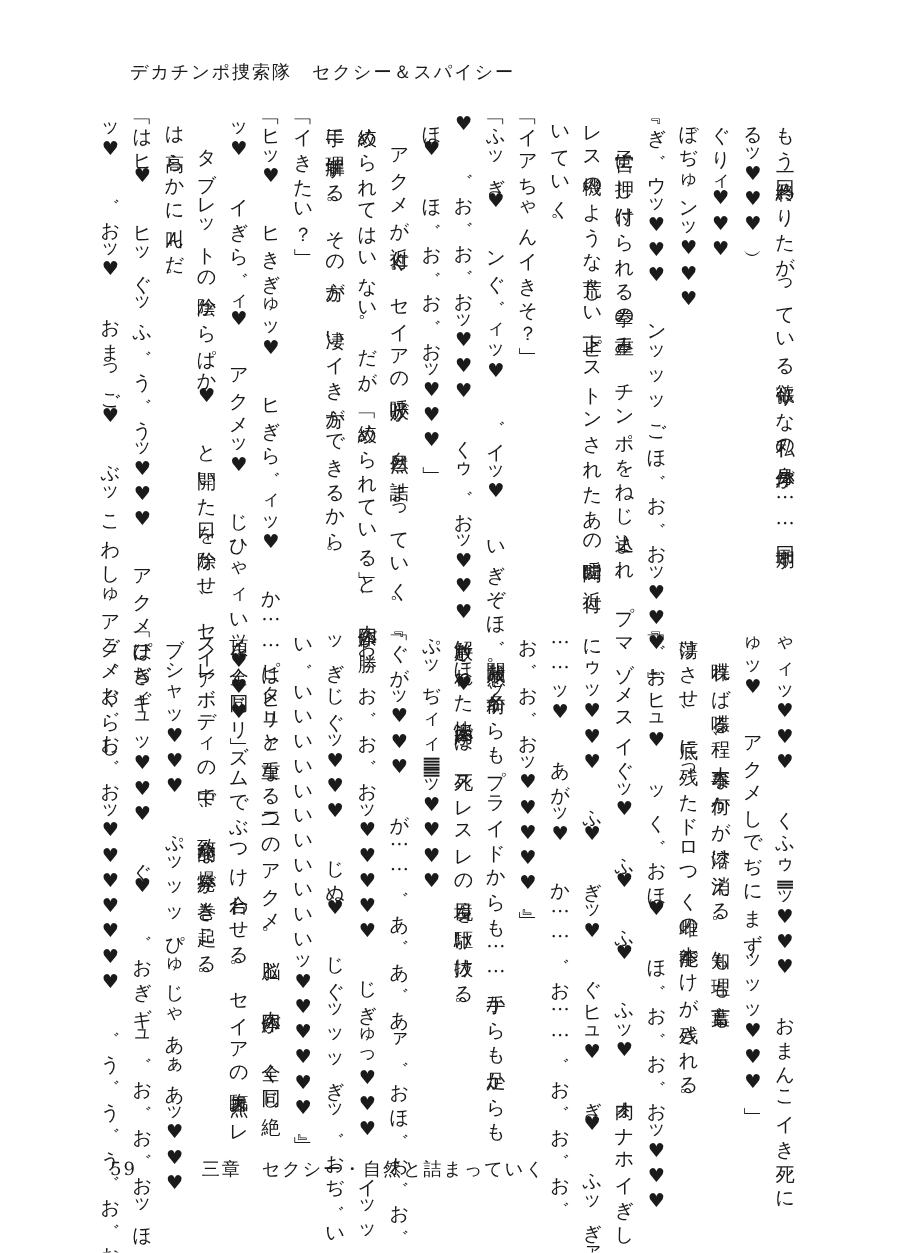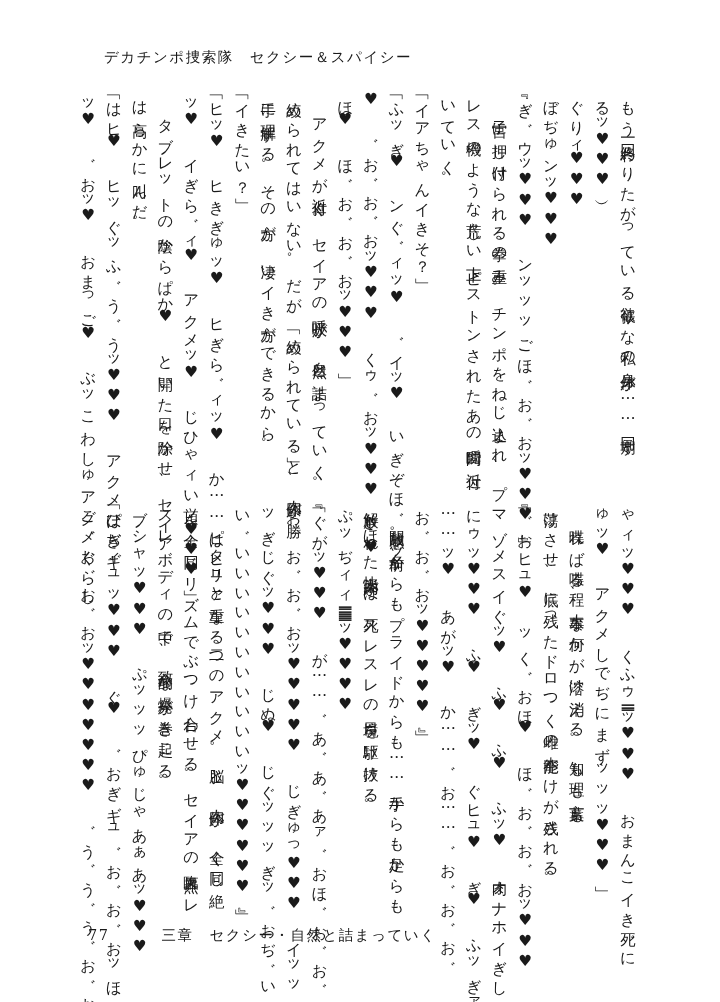--- a/index.html
+++ b/index.html
@@ -63,13 +63,13 @@
   <span class="col">ッぎじぐッ♥♥♥　じぬ♥　じぐッッッぎッ゛おぢ゛い゛</span>
   <span class="col">い゛いいいいいいいいいいいッ♥♥♥♥♥♥』」</span>
   <span class="col">　ピタリと重なる二つのアクメ。脳と、肉体が、全く同じ絶</span>
   <span class="col">頂を全く同じリズムでぶつけ合わせる。セイアの臨界点スレ</span>
   <span class="col">スレボディの中で、致命的な爆発が巻き起こる。</span>
   <span class="col">ブシャッ♥♥♥　ぷッッッぴゅじゃあぁあッ♥♥♥</span>
   <span class="col">「ぴぎギュッ♥♥♥　ぐ♥　゛おぎギュ゛お゛お゛おッほ</span>
   <span class="col">ご゛お゛お゛おッ♥♥♥♥♥♥♥　゛う゛う゛う゛お゛お゛お</span>
 </div>
 
-<div class="footer"><span class="pageno">77</span><span>三章　セクシー・自然と詰まっていく</span></div>
+<div class="footer"><span class="pageno">59</span><span>三章　セクシー・自然と詰まっていく</span></div>
 
 </body></html>

